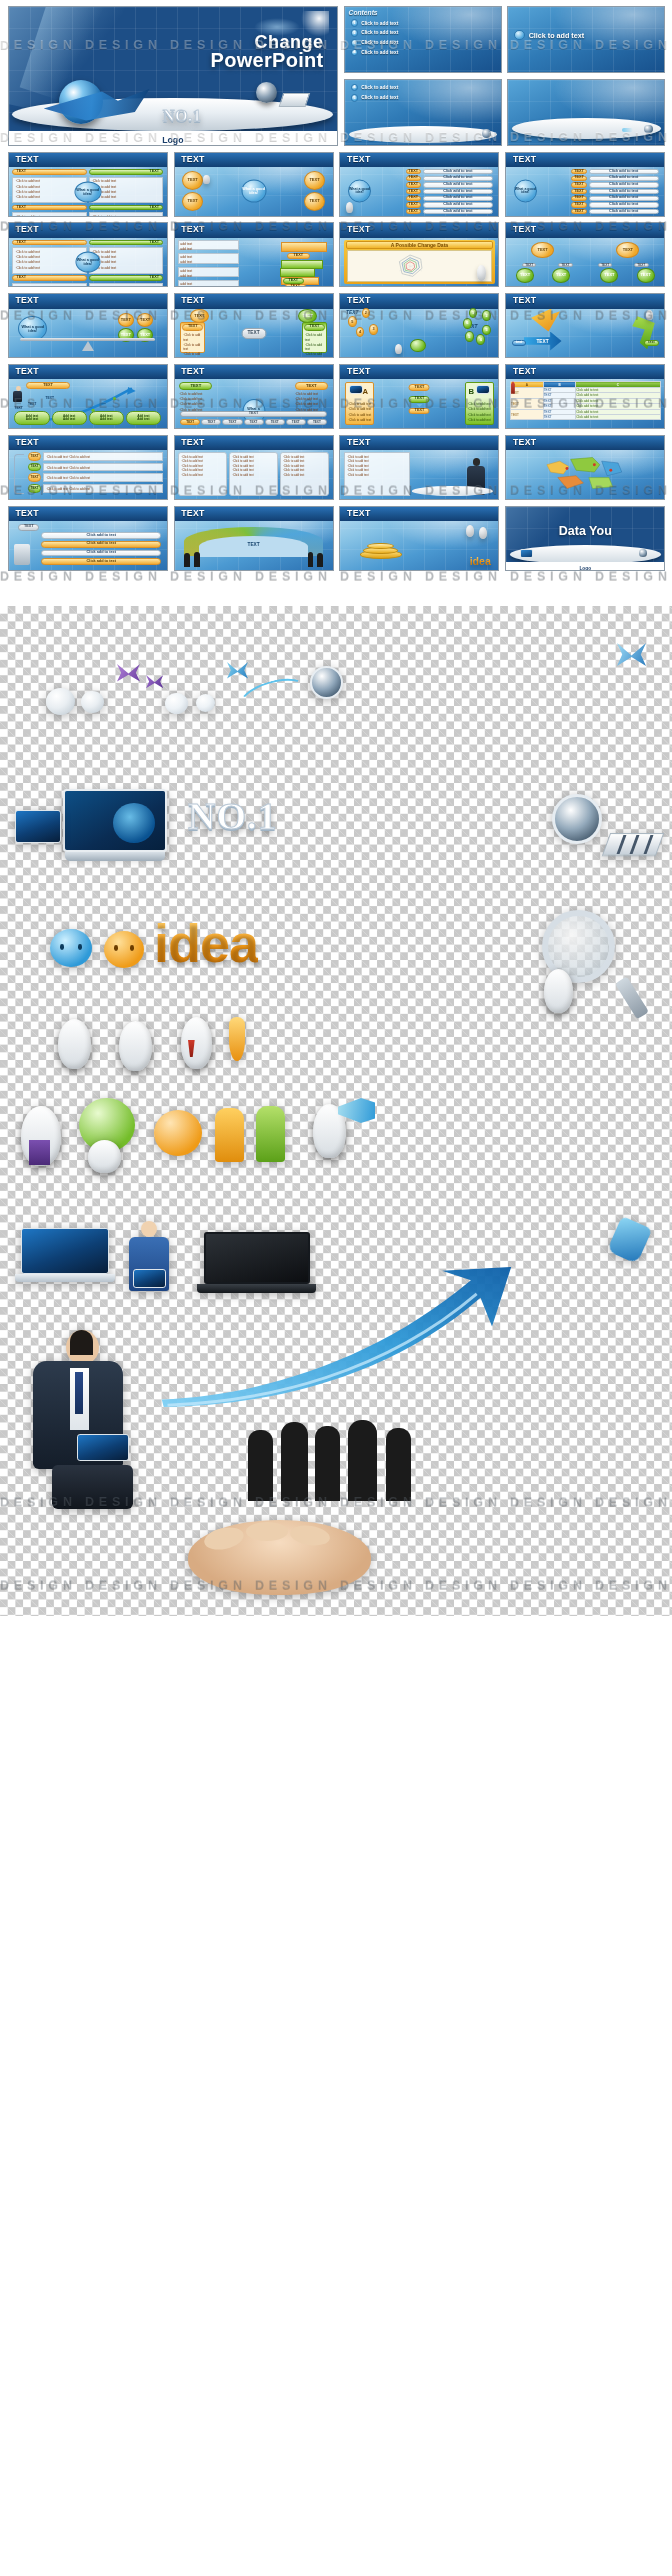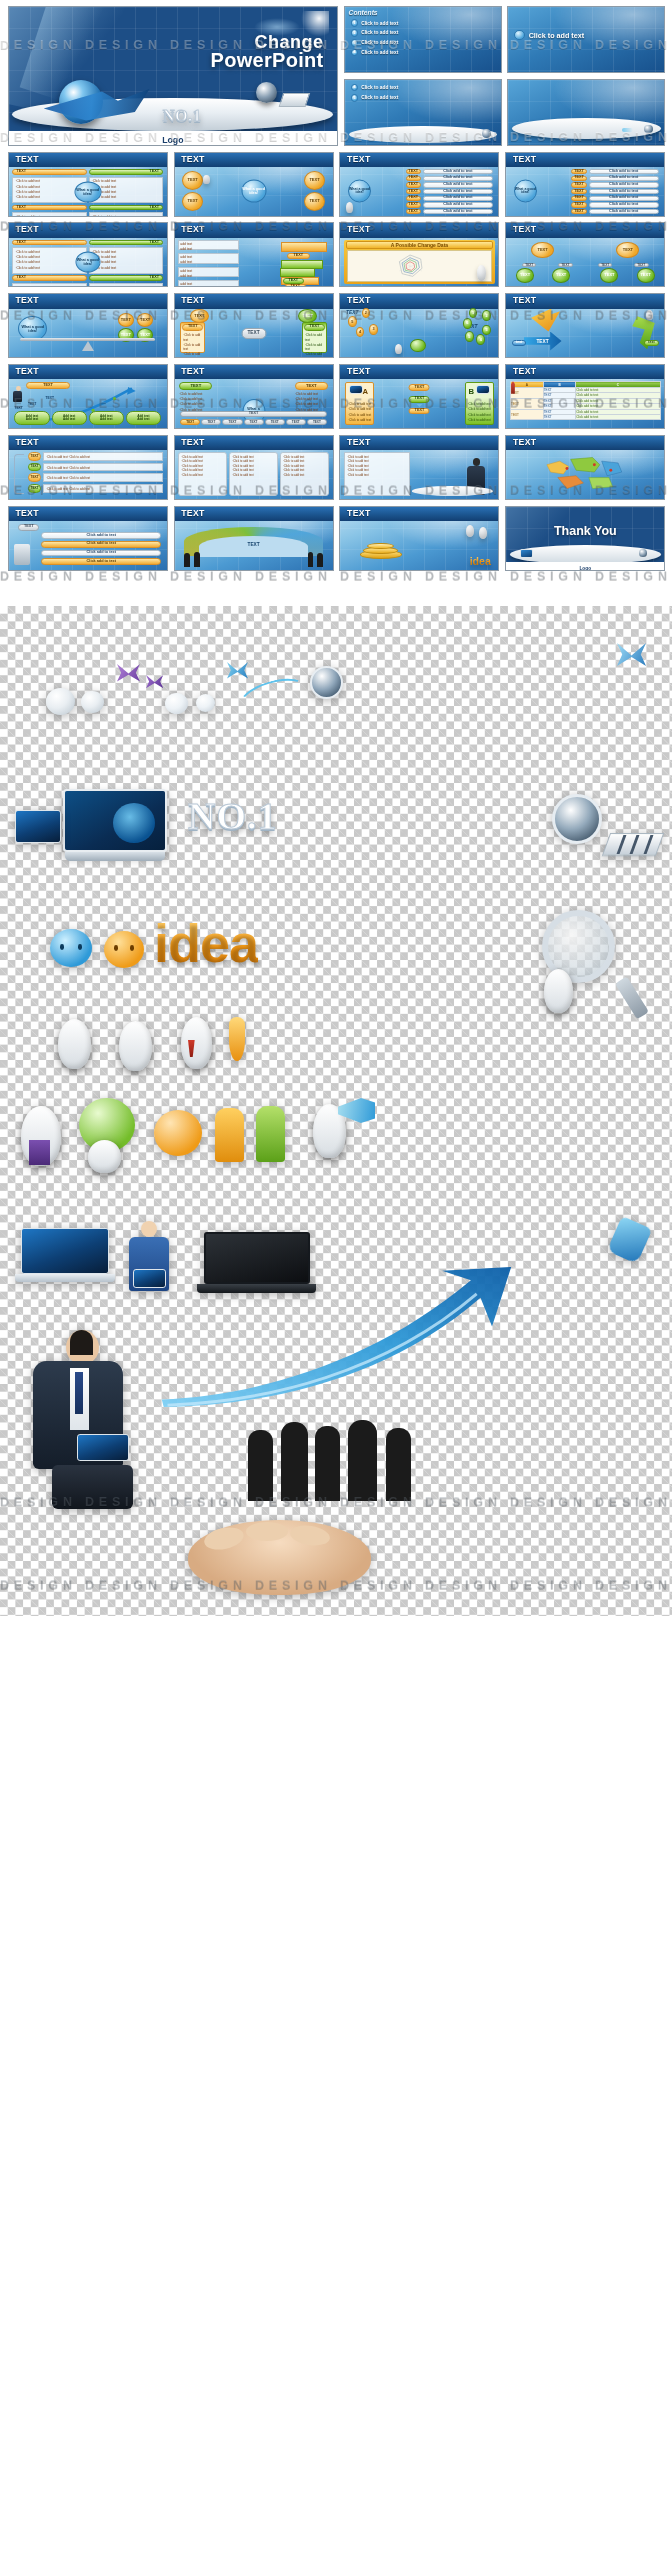--- a/index.html
+++ b/index.html
@@ -773,21 +773,21 @@
         <div class="obj" style="left:19px;bottom:12.5px;width:35px;height:7.7px;border-radius:50%;background:linear-gradient(180deg,#ffe795,#e8ad1e);border:1px solid #c08c10;"></div>
         <div class="obj" style="left:23px;bottom:17.3px;width:27px;height:6.7px;border-radius:50%;background:linear-gradient(180deg,#fff0b8,#f0b82a);border:1px solid #c08c10;"></div>
         <div class="obj idea-text" style="right:3.8px;bottom:0;font-size:10.6px;">idea</div>
         <div class="obj figure-white" style="right:21px;top:1.9px;width:7.7px;height:12.5px;"></div>
         <div class="obj figure-white" style="right:7.7px;top:3.8px;width:7.7px;height:12.5px;"></div>
       </div>
     </div>
 
     <div class="slide bg-deep tiles">
       <div class="obj" style="left:-5.8px;top:-9.6px;width:67px;height:58px;background:linear-gradient(120deg,rgba(180,225,255,.30),rgba(180,225,255,0) 70%);transform:rotate(14deg);"></div>
-      <div class="obj thank-you" style="left:0;right:0;top:17.3px;text-align:center;">Thank You</div>
+      <div class="obj thank-you" style="left:0;right:0;top:17.3px;text-align:center;">Data You</div>
       <div class="obj" style="left:3.8px;right:3.8px;bottom:5.8px;height:19px;border-radius:50%;background:linear-gradient(180deg,#ffffff,#cfd9e1);box-shadow:0 1.9px 3.8px rgba(0,0,0,.4);"></div>
       <div class="obj" style="left:13.5px;bottom:11.5px;width:13.5px;height:8.7px;background:linear-gradient(160deg,#2f87d0,#0d3f74);border:1px solid #dfe6eb;border-radius:1.9px;"></div>
       <div class="obj" style="right:17.3px;bottom:12.5px;width:7.7px;height:7.7px;border-radius:50%;background:radial-gradient(circle at 35% 30%,#fff,#7b93a8 55%,#1f3448);"></div>
       <div class="obj" style="left:0;right:0;bottom:-1px;height:8.7px;background:#ffffff;"></div>
       <div class="obj" style="left:0;right:0;bottom:-1px;text-align:center;font-size:4.8px;font-weight:bold;color:#1b3f6b;">Logo</div>
     </div>
   </div>
 </div>
 
 <div class="asset-panel checker" style="height:601px;">

